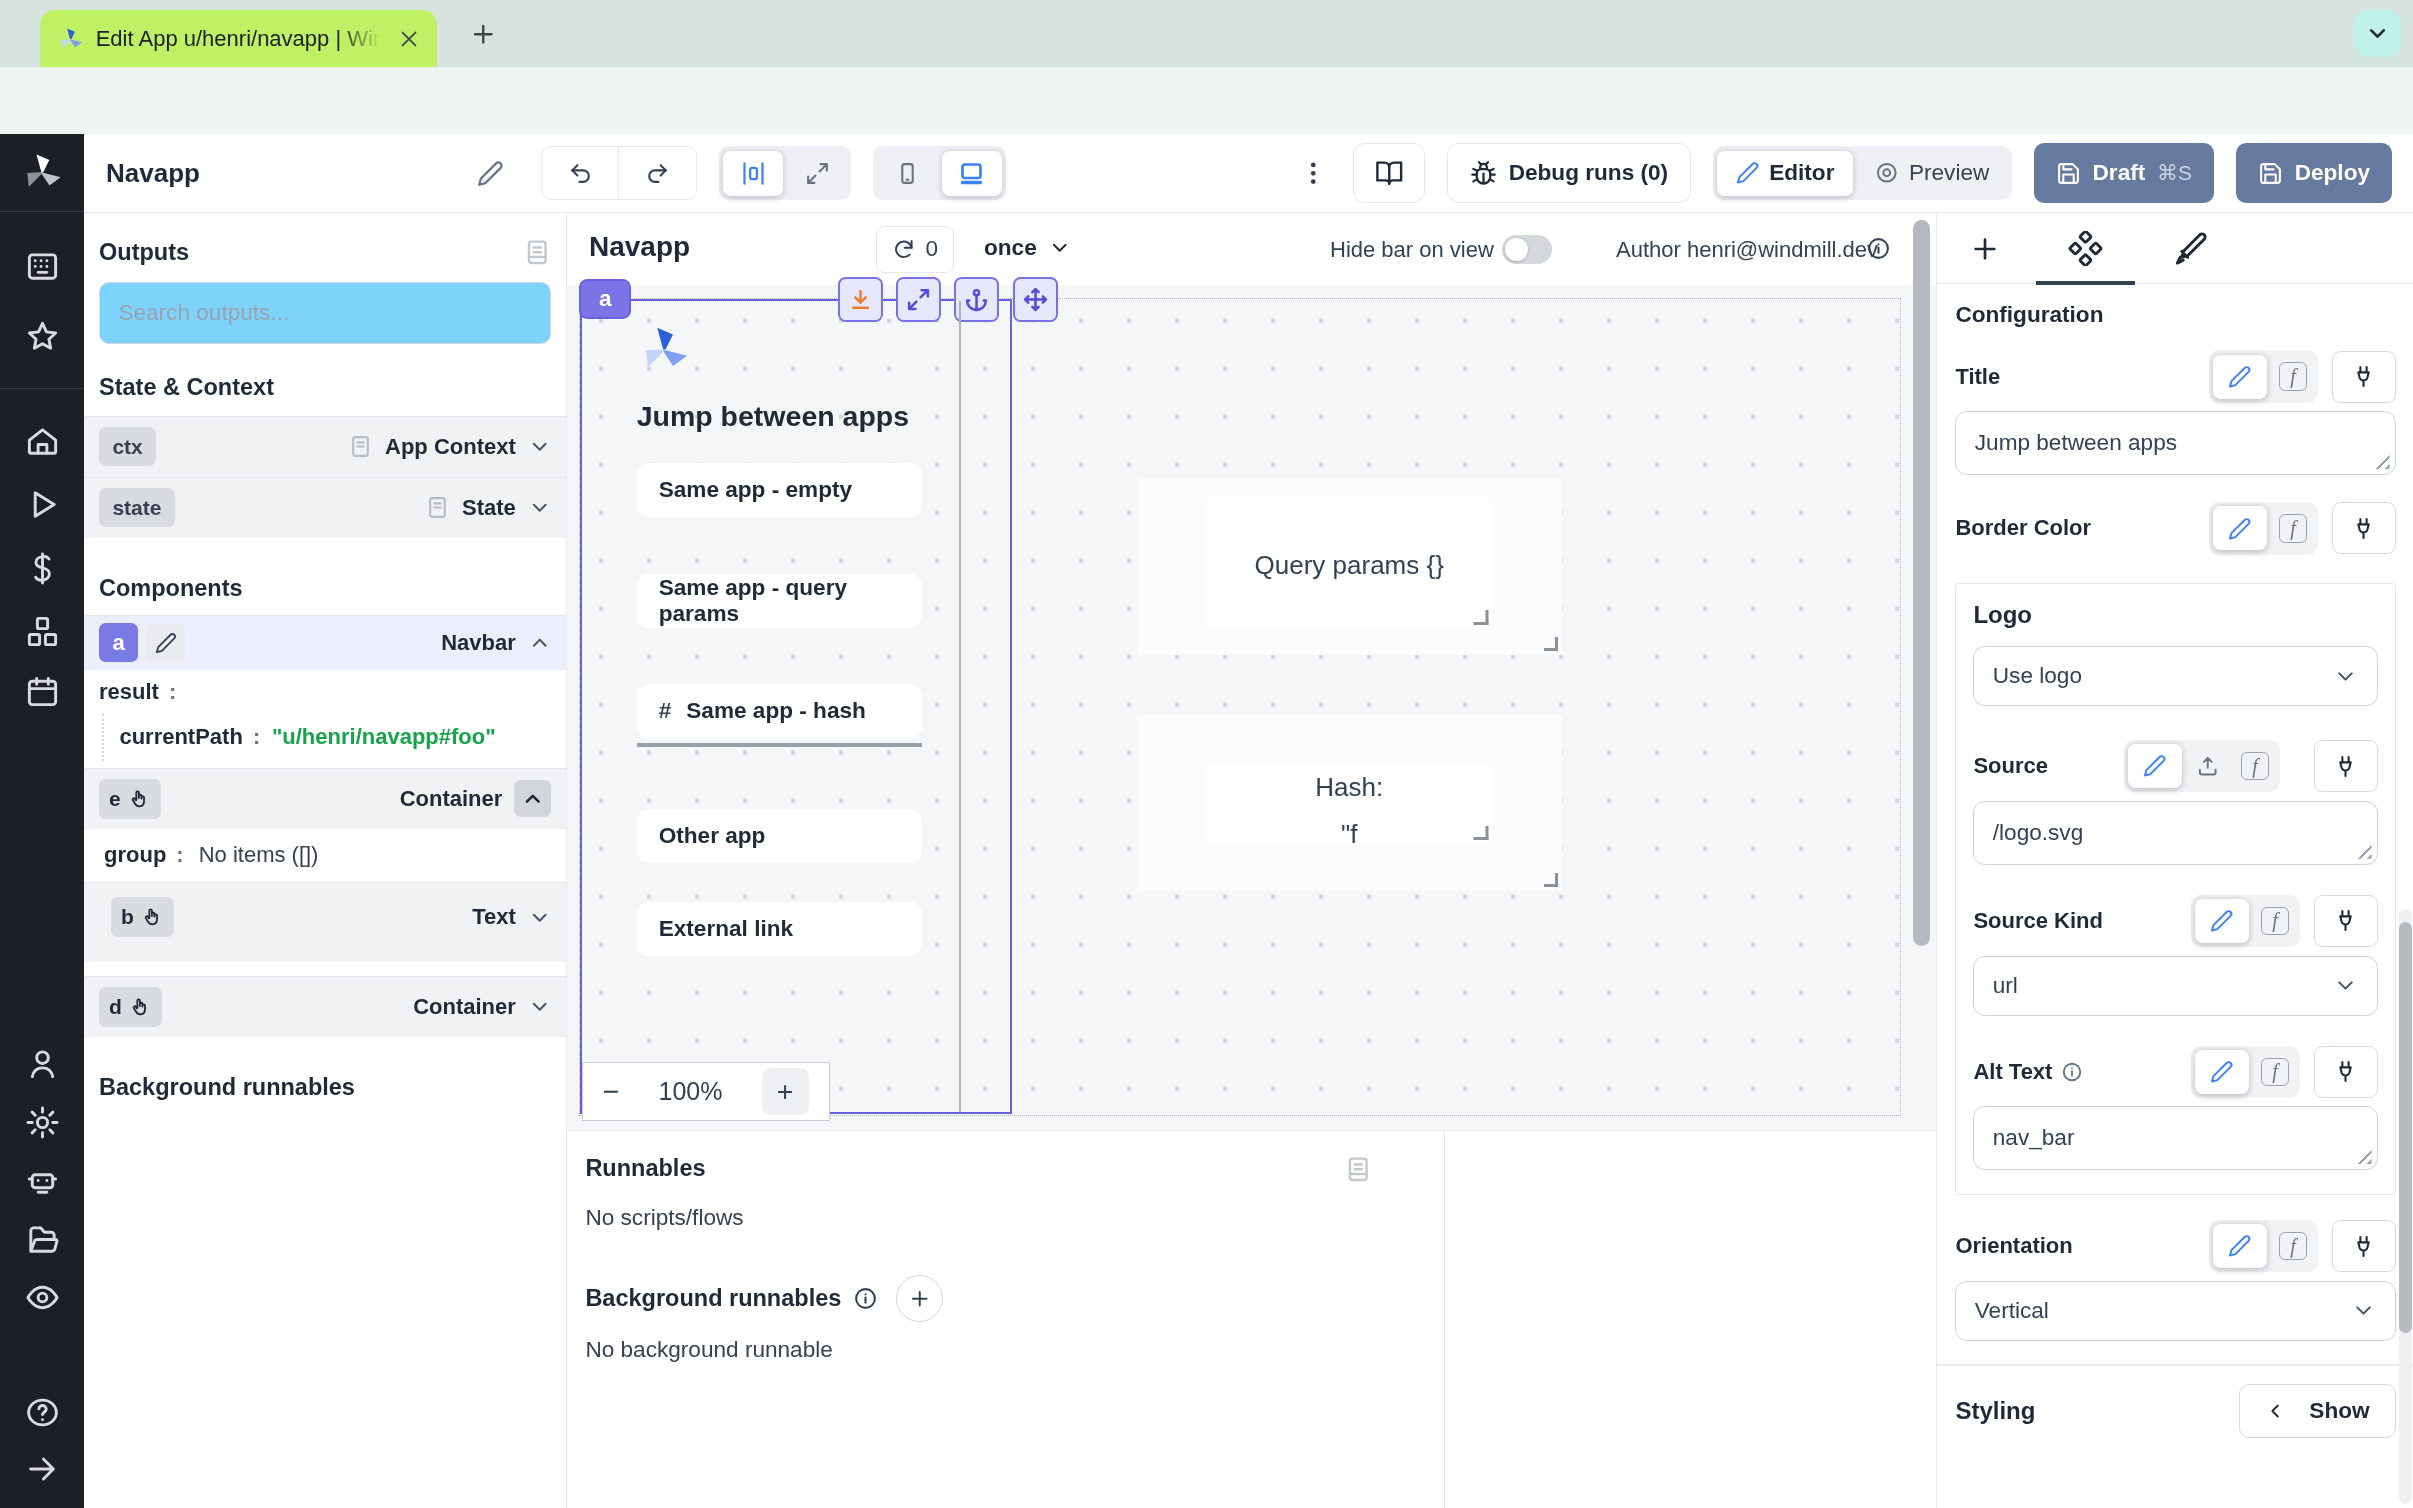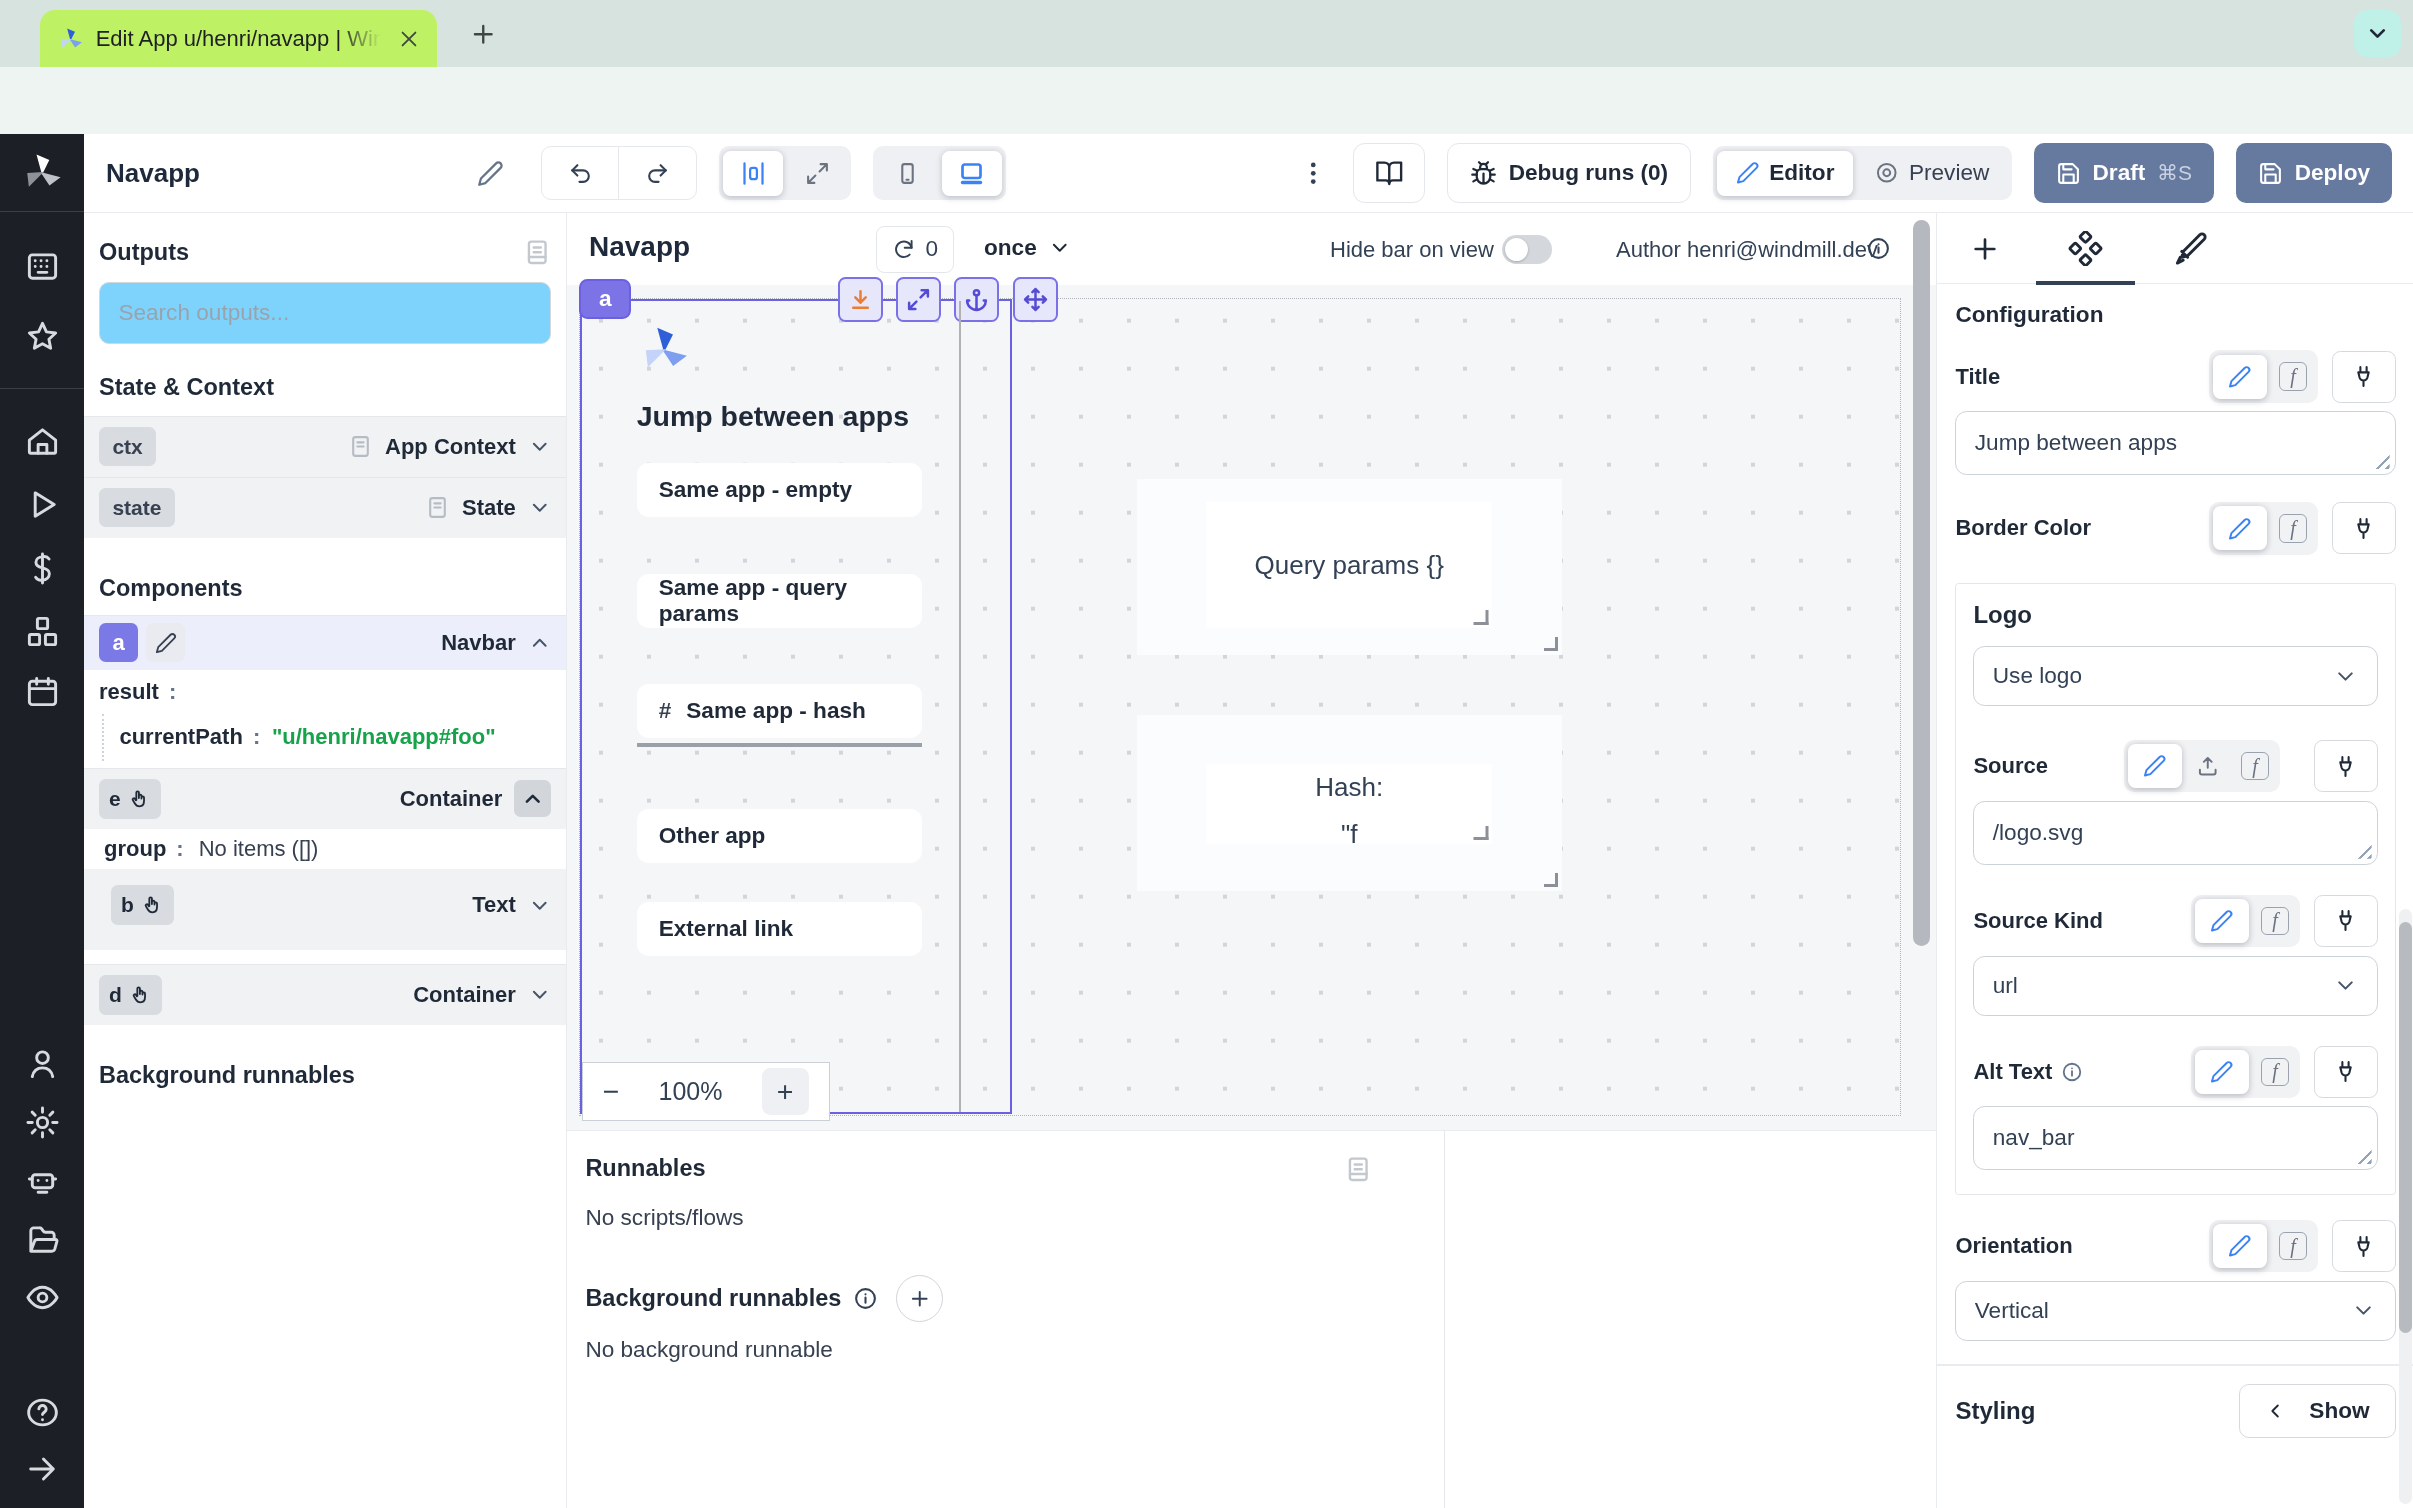--- a/index.html
+++ b/index.html
@@ -486,21 +486,21 @@
             <path d="M8 13V5a1.4 1.4 0 0 1 2.8 0v6M10.8 11V8.6a1.4 1.4 0 0 1 2.8 0V11M13.6 11.5v-1a1.4 1.4 0 0 1 2.8 0V14c0 3.5-1.8 6-5 6-2.6 0-3.8-1-5.2-3.4l-2-3.4a1.3 1.3 0 0 1 2.2-1.4l1.2 1.7"></path>
           </svg>
         </span>
       <span class="rowtype">Container</span>
       <span style="margin-left:11.7px;width:37px;height:37px;background:#d2d5da;border-radius:6.7px;display:flex;align-items:center;justify-content:center;color:#1f2937;">
         <svg class="ic" width="23.5" height="23.5" viewBox="0 0 24 24" style="stroke-width:2.6">
             <path d="M6 15l6-6 6 6"></path>
           </svg>
         </span>
     </div>
-    <div class="lp-pad kv" style="height:40px;padding-left:20px;">
+    <div class="lp-pad kv" style="height:52px;padding-left:20px;">
       <span class="bold">group</span>
       <span style="margin-left:10px;color:#64748b;font-weight:bold;">:</span>
       <span style="margin-left:15px;color:#374151;">No items ([])</span>
     </div>
     <div style="background:#f1f2f4;padding:6.7px 0 15px;">
       <div class="lrow" style="border-top:none;padding-left:27px;background:#f1f2f4;">
         <span class="chip">
           <span>b</span>
           <svg class="ic" width="22" height="22" viewBox="0 0 24 24">
               <path d="M8 13V5a1.4 1.4 0 0 1 2.8 0v6M10.8 11V8.6a1.4 1.4 0 0 1 2.8 0V11M13.6 11.5v-1a1.4 1.4 0 0 1 2.8 0V14c0 3.5-1.8 6-5 6-2.6 0-3.8-1-5.2-3.4l-2-3.4a1.3 1.3 0 0 1 2.2-1.4l1.2 1.7"></path>

